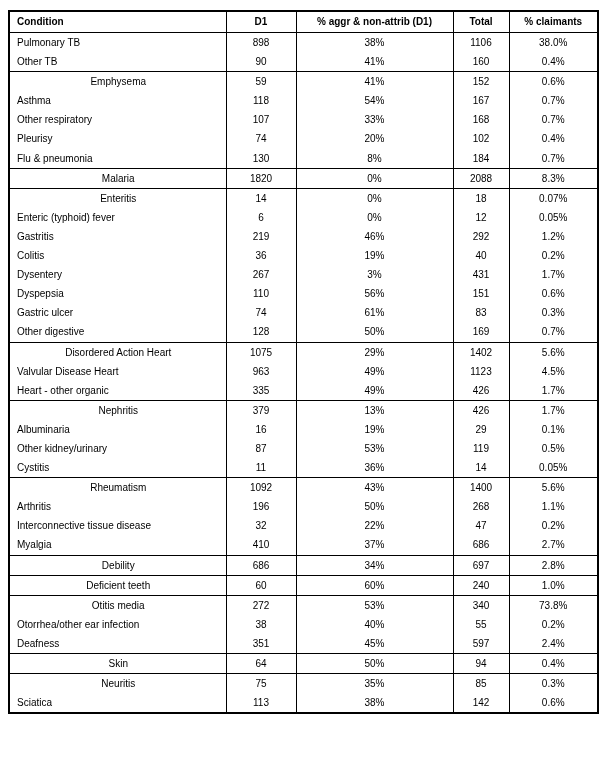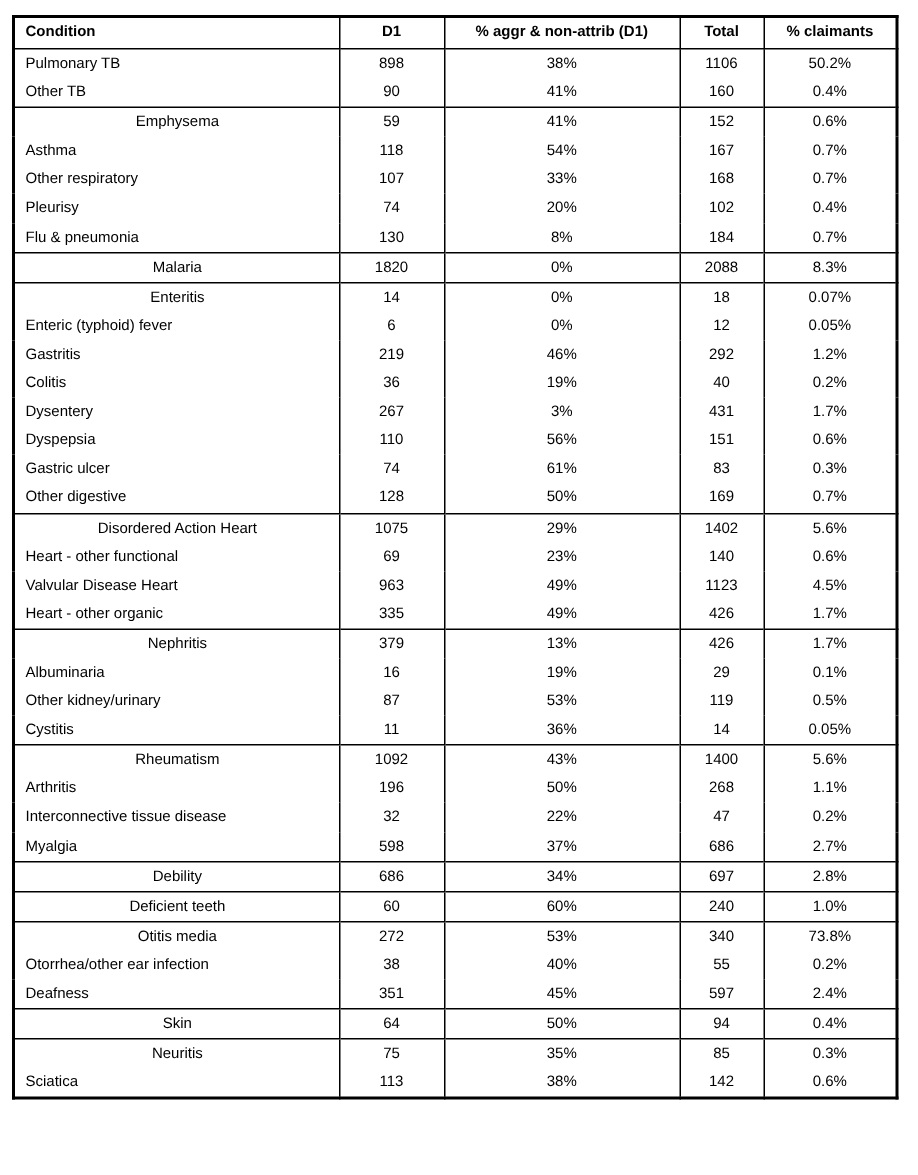--- a/index.html
+++ b/index.html
@@ -73,21 +73,21 @@
         <th>Total</th>
         <th>% claimants</th>
       </tr>
     </thead>
     <tbody>
         <tr>
           <td class="cond">Pulmonary TB</td>
           <td>898</td>
           <td>38%</td>
           <td>1106</td>
-          <td>50.2%</td>
+          <td>38.0%</td>
         </tr>
         <tr>
           <td class="cond">Other TB</td>
           <td>90</td>
           <td>41%</td>
           <td>160</td>
           <td>0.4%</td>
         </tr>
         <tr class="group-start">
           <td class="cond">Emphysema</td>
@@ -188,27 +188,20 @@
           <td>0.7%</td>
         </tr>
         <tr class="group-start">
           <td class="cond">Disordered Action Heart</td>
           <td>1075</td>
           <td>29%</td>
           <td>1402</td>
           <td>5.6%</td>
         </tr>
         <tr>
-          <td class="cond">Heart - other functional</td>
-          <td>69</td>
-          <td>23%</td>
-          <td>140</td>
-          <td>0.6%</td>
-        </tr>
-        <tr>
           <td class="cond">Valvular Disease Heart</td>
           <td>963</td>
           <td>49%</td>
           <td>1123</td>
           <td>4.5%</td>
         </tr>
         <tr>
           <td class="cond">Heart - other organic</td>
           <td>335</td>
           <td>49%</td>
@@ -259,21 +252,21 @@
         </tr>
         <tr>
           <td class="cond">Interconnective tissue disease</td>
           <td>32</td>
           <td>22%</td>
           <td>47</td>
           <td>0.2%</td>
         </tr>
         <tr>
           <td class="cond">Myalgia</td>
-          <td>598</td>
+          <td>410</td>
           <td>37%</td>
           <td>686</td>
           <td>2.7%</td>
         </tr>
         <tr class="group-start">
           <td class="cond">Debility</td>
           <td>686</td>
           <td>34%</td>
           <td>697</td>
           <td>2.8%</td>

